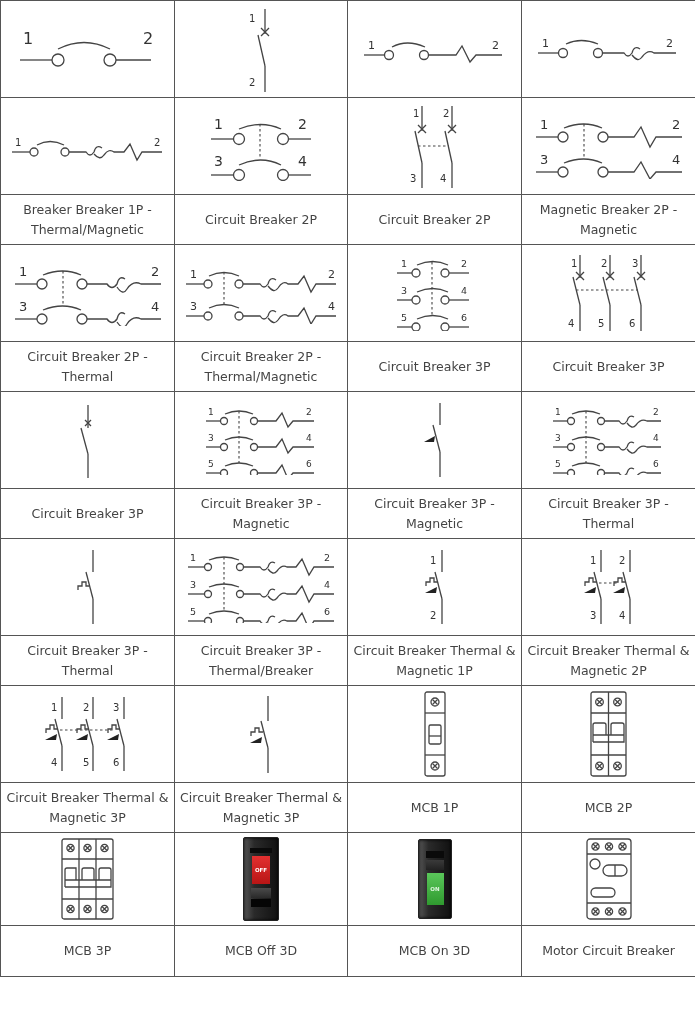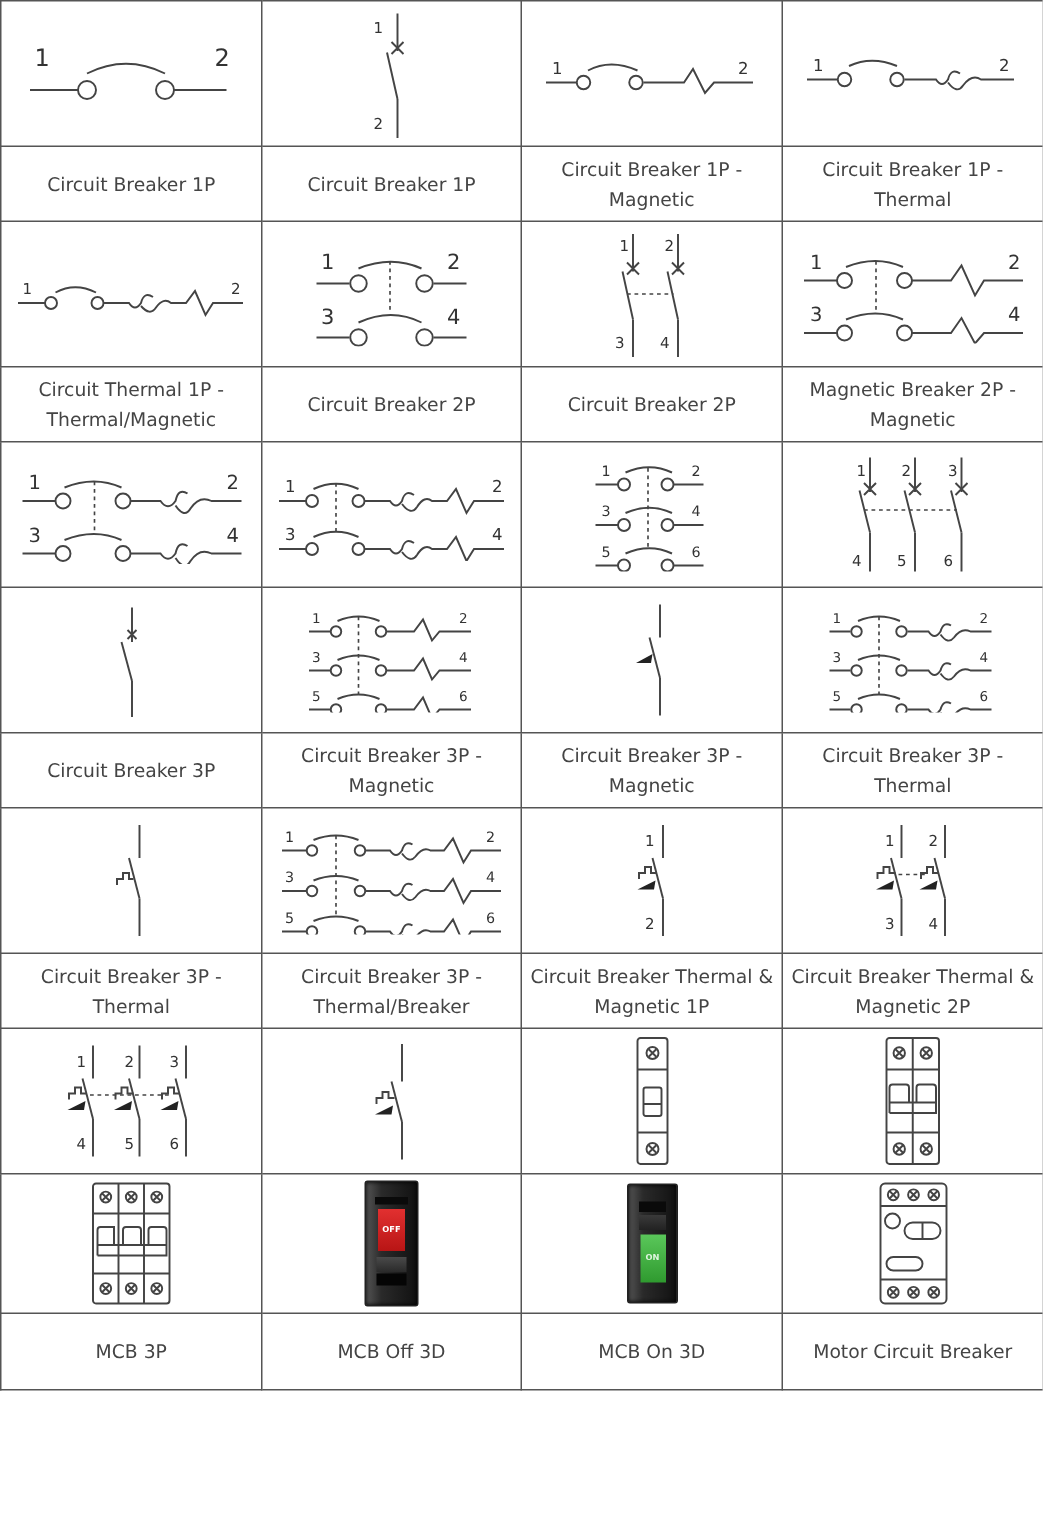--- a/index.html
+++ b/index.html
@@ -65,26 +65,20 @@
         <text class="num" x="6" y="18" font-size="11">1</text>
         <text class="num" x="130" y="18" font-size="11">2</text>
         <line class="st" x1="2" y1="24" x2="22" y2="24"></line>
             <circle class="ci" cx="27" cy="24" r="4.5"></circle>
         <path class="st" d="M30 15 Q45 8 62 15"></path>
         <circle class="ci" cx="62" cy="24" r="4.5"></circle>
         <path class="st" d="M67 24 H88 Q92 30 96 24 Q98 16 104 20 M96 26 Q102 34 106 28 Q112 20 118 24 H140"></path>
       </svg>
     </td>
   </tr>
-  <tr>
-    <td class="lbl">Circuit Breaker 1P</td>
-    <td class="lbl">Circuit Breaker 1P</td>
-    <td class="lbl">Circuit Breaker 1P - Magnetic</td>
-    <td class="lbl">Circuit Breaker 1P - Thermal</td>
-  </tr>
 
   <tr>
     <td class="sym">
       <svg width="155" height="40" viewBox="0 0 155 40">
         <text class="num" x="5" y="20" font-size="10">1</text>
         <text class="num" x="144" y="20" font-size="10">2</text>
         <line class="st" x1="2" y1="26" x2="20" y2="26"></line>
             <circle class="ci" cx="24" cy="26" r="4"></circle>
         <path class="st" d="M27 19 Q40 12 54 19"></path>
         <circle class="ci" cx="55" cy="26" r="4"></circle>
@@ -141,21 +135,21 @@
         <text class="num" x="138" y="51" font-size="13">4</text>
         <line class="st" x1="2" y1="59" x2="24" y2="59"></line>
             <circle class="ci" cx="29" cy="59" r="5"></circle>
         <path class="st" d="M30 50 Q50 42 68 50"></path>
         <circle class="ci" cx="69" cy="59" r="5"></circle>
         <path class="st" d="M74 59 H100 L107 49 L116 66 L122 59 H148"></path>
       </svg>
     </td>
   </tr>
   <tr>
-    <td class="lbl">Circuit Thermal 1P - Thermal/Magnetic</td>
+    <td class="lbl">Breaker Breaker 1P - Thermal/Magnetic</td>
     <td class="lbl">Circuit Breaker 2P</td>
     <td class="lbl">Circuit Breaker 2P</td>
     <td class="lbl">Magnetic Breaker 2P - Magnetic</td>
   </tr>
 
   <tr>
     <td class="sym">
       <svg width="150" height="66" viewBox="0 0 150 66">
         <text class="num" x="6" y="16" font-size="13">1</text>
         <text class="num" x="138" y="16" font-size="13">2</text>
@@ -236,20 +230,26 @@
             <line class="st" x1="42" y1="52" x2="42" y2="78"></line>
         <line class="st" x1="66" y1="24" x2="73" y2="52"></line>
             <line class="st" x1="73" y1="52" x2="73" y2="78"></line>
         <line class="dash" x1="8" y1="37" x2="70" y2="37"></line>
         <text class="num" x="0" y="74" font-size="10">4</text>
         <text class="num" x="30" y="74" font-size="10">5</text>
         <text class="num" x="61" y="74" font-size="10">6</text>
       </svg>
     </td>
   </tr>
+  <tr>
+    <td class="lbl">Circuit Breaker 2P - Thermal</td>
+    <td class="lbl">Circuit Breaker 2P - Thermal/Magnetic</td>
+    <td class="lbl">Circuit Breaker 3P</td>
+    <td class="lbl">Circuit Breaker 3P</td>
+  </tr>
 
   <tr>
     <td class="sym">
       <svg width="30" height="80" viewBox="0 0 30 80">
         <line class="st" x1="15" y1="5" x2="15" y2="28"></line>
             <path class="st" d="M12 20 L18 26 M18 20 L12 26"></path>
         <line class="st" x1="8" y1="28" x2="15" y2="54"></line>
             <line class="st" x1="15" y1="54" x2="15" y2="78"></line>
       </svg>
     </td>
@@ -454,20 +454,26 @@
         <circle class="st" cx="28.5" cy="12" r="3.8"></circle>
             <path class="st" d="M26 9.5 L31 14.5 M31 9.5 L26 14.5"></path>
         <circle class="st" cx="10.5" cy="76" r="3.8"></circle>
             <path class="st" d="M8 73.5 L13 78.5 M13 73.5 L8 78.5"></path>
         <circle class="st" cx="28.5" cy="76" r="3.8"></circle>
             <path class="st" d="M26 73.5 L31 78.5 M31 73.5 L26 78.5"></path>
         <path class="st" d="M4 52 V35 Q4 33 6 33 H15 Q17 33 17 35 V45 M22 45 V35 Q22 33 24 33 H33 Q35 33 35 35 V52 H4 M4 45 H35"></path>
       </svg>
     </td>
   </tr>
+  <tr>
+    <td class="lbl">Circuit Breaker Thermal &amp; Magnetic 3P</td>
+    <td class="lbl">Circuit Breaker Thermal &amp; Magnetic 3P</td>
+    <td class="lbl">MCB 1P</td>
+    <td class="lbl">MCB 2P</td>
+  </tr>
 
   <tr>
     <td class="sym" style="height:92px">
       <svg width="54" height="84" viewBox="0 0 54 84">
         <rect class="st" x="1" y="2" width="51" height="80" rx="2"></rect>
         <line class="st" x1="18" y1="2" x2="18" y2="82"></line>
             <line class="st" x1="35" y1="2" x2="35" y2="82"></line>
         <line class="st" x1="1" y1="22" x2="52" y2="22"></line>
             <line class="st" x1="1" y1="62" x2="52" y2="62"></line>
         <g>

